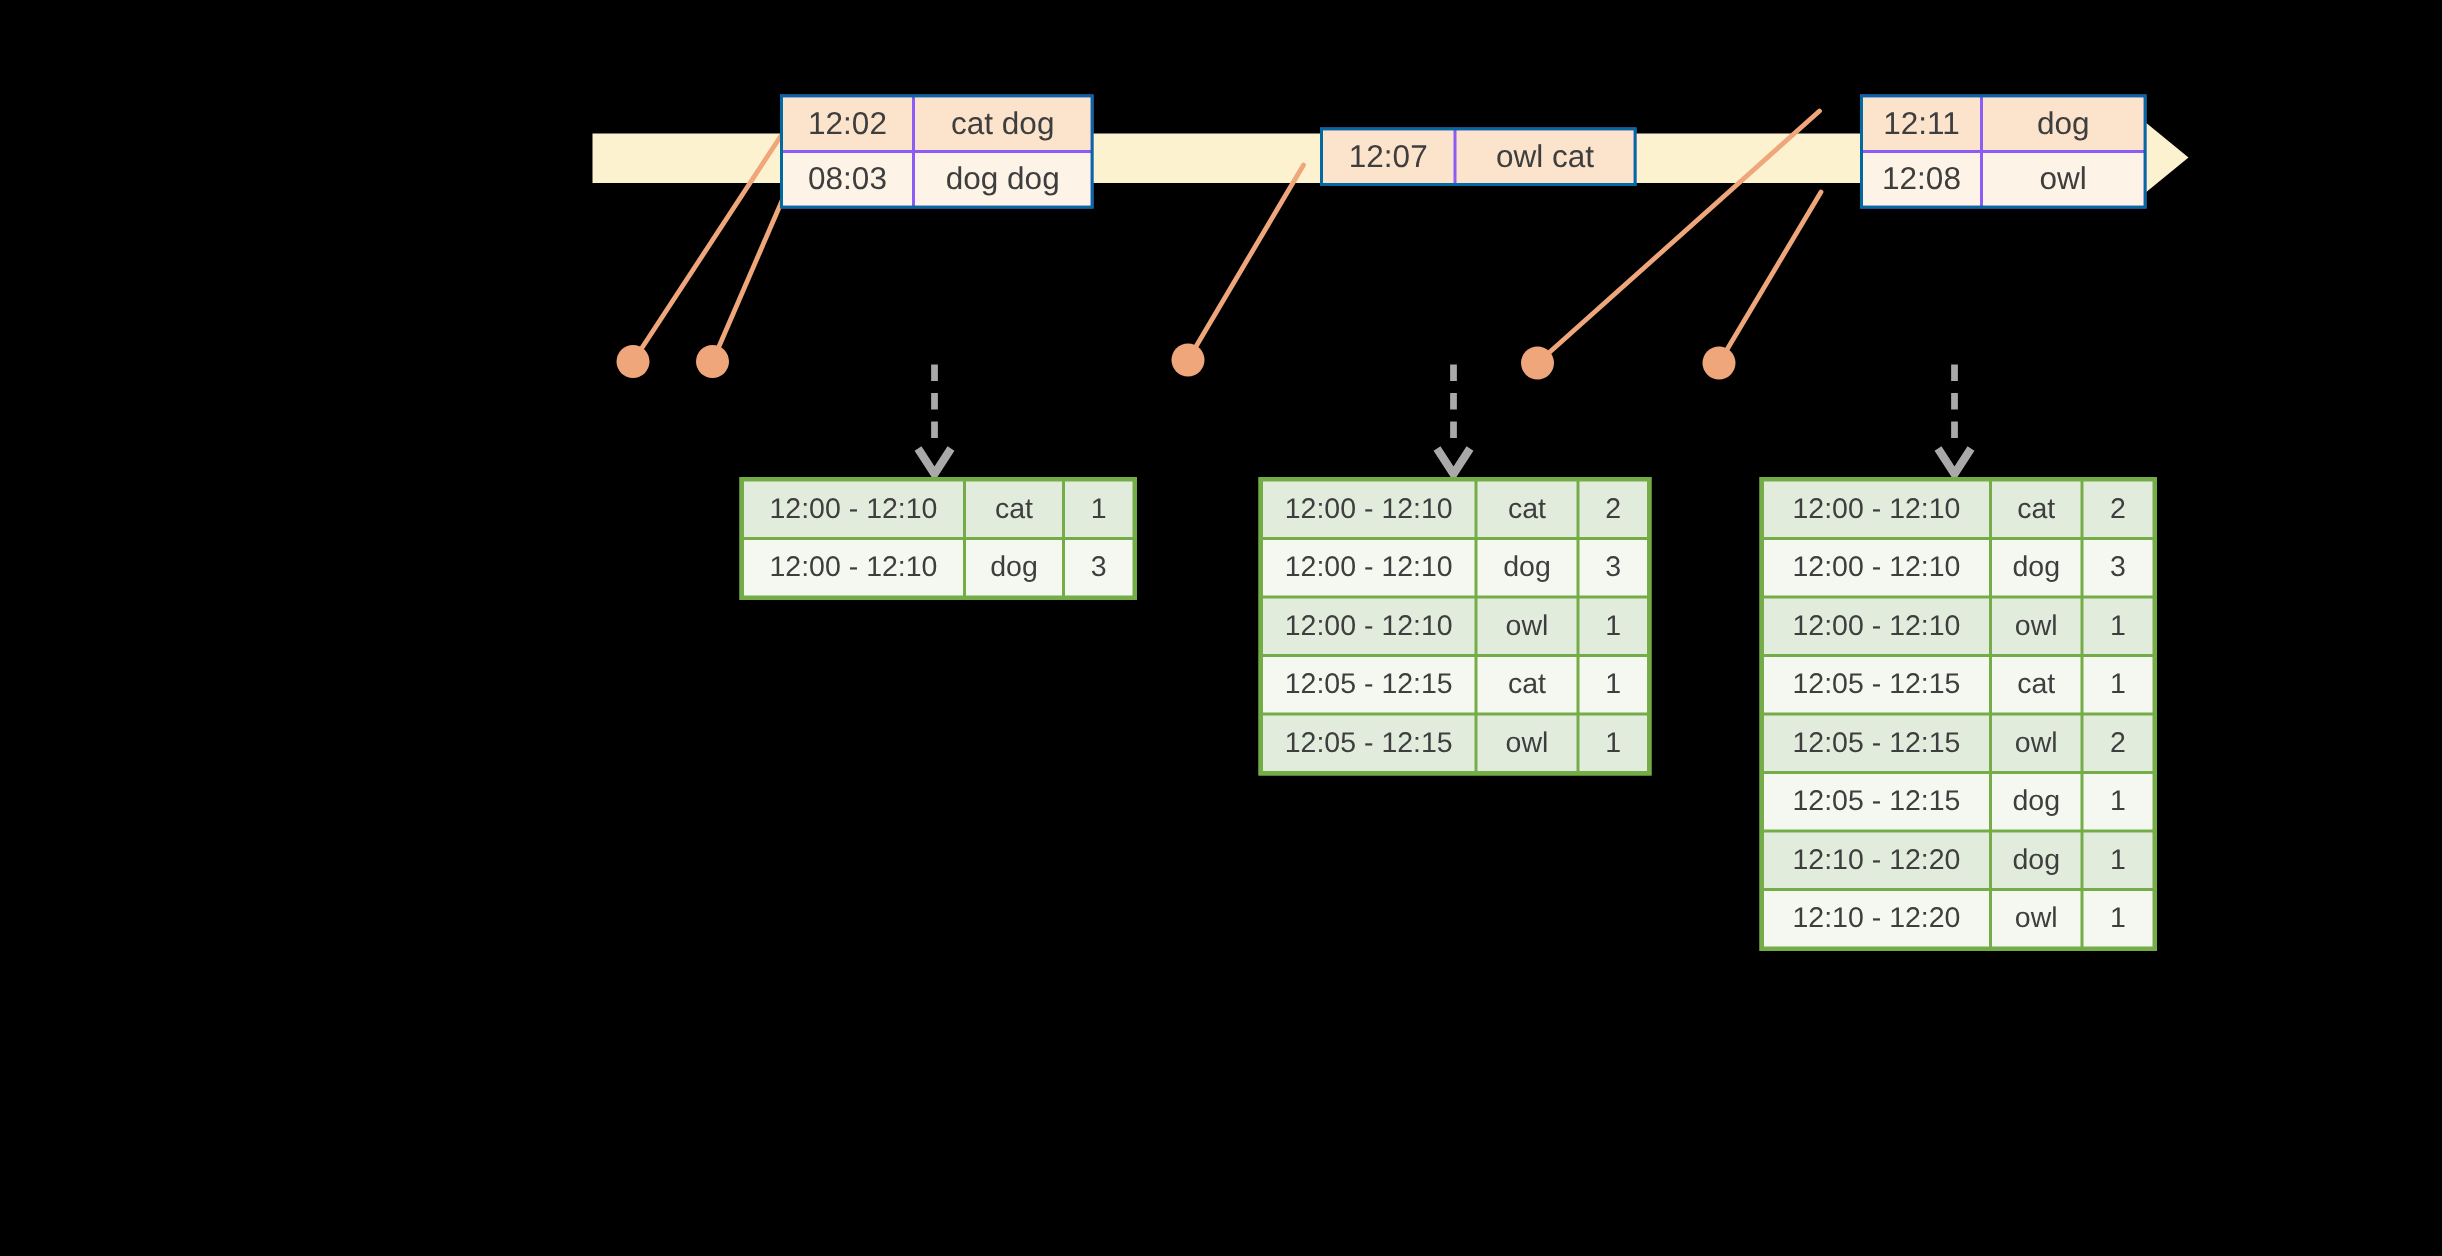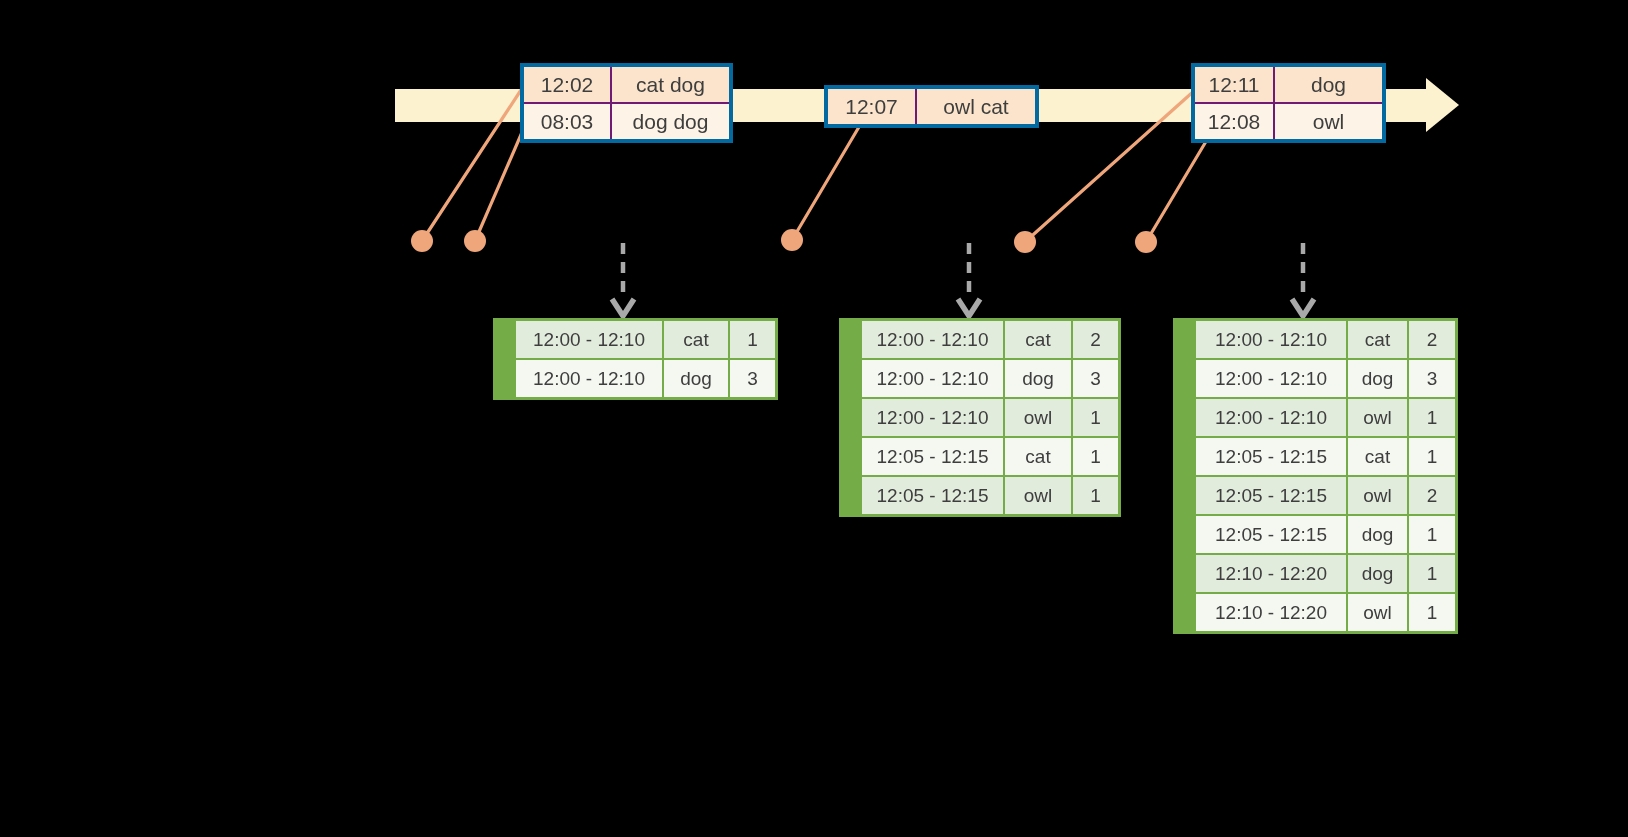--- a/index.html
+++ b/index.html
@@ -10,30 +10,30 @@
   
   #timeline-band{position:absolute;left:395px;top:89px;width:1031px;height:33px;background:#FCF2CF;}
   #timeline-arrowhead{
     position:absolute;left:1426px;top:78px;width:0;height:0;
     border-top:27px solid transparent;border-bottom:27px solid transparent;border-left:33px solid #FCF2CF;
   }
   
   #overlay{position:absolute;left:0;top:0;width:1628px;height:837px;}
   
   .etable{
-    position:absolute;background:#701a75;border:4px solid #0369a1;
+    position:absolute;background:#8b5cf6;border:2px solid #0369a1;
     display:flex;flex-direction:column;gap:2px;font-size:21px;
   }
   .etable .trow{display:grid;grid-template-columns:var(--cols);gap:2px;height:35px;}
   .etable .odd  .tcell{background:#FBE4CB;}
   .etable .even .tcell{background:#FDF3E6;}
   
   .rtable{
     position:absolute;background:#74AD47;border:3px solid #74AD47;
-    display:flex;flex-direction:column;gap:2px;font-size:19px;padding-left:20px;
+    display:flex;flex-direction:column;gap:2px;font-size:19px;
   }
   .rtable .trow{display:grid;grid-template-columns:var(--cols);gap:2px;height:37px;}
   .rtable .odd  .tcell{background:#E2ECDD;}
   .rtable .even .tcell{background:#F4F8F1;}
   .tcell{display:flex;align-items:center;justify-content:center;white-space:nowrap;}
   
   .dot{position:absolute;width:22px;height:22px;border-radius:50%;background:#EFA67B;}
 </style>
 </head>
 <body>
@@ -77,28 +77,28 @@
       <div class="trow odd">
         <div class="tcell">12:02</div>
         <div class="tcell">cat dog</div>
       </div>
       <div class="trow even">
         <div class="tcell">08:03</div>
         <div class="tcell">dog dog</div>
       </div>
     </div>
 
-  <div class="etable" style="left:824px;top:85px;--cols:87px 118px;">
+  <div class="etable" style="left:880px;top:85px;--cols:87px 118px;">
       <div class="trow odd">
         <div class="tcell">12:07</div>
         <div class="tcell">owl cat</div>
       </div>
     </div>
 
-  <div class="etable" style="left:1191px;top:63px;--cols:78px 107px;">
+  <div class="etable" style="left:1240px;top:63px;--cols:78px 107px;">
       <div class="trow odd">
         <div class="tcell">12:11</div>
         <div class="tcell">dog</div>
       </div>
       <div class="trow even">
         <div class="tcell">12:08</div>
         <div class="tcell">owl</div>
       </div>
     </div>
 

